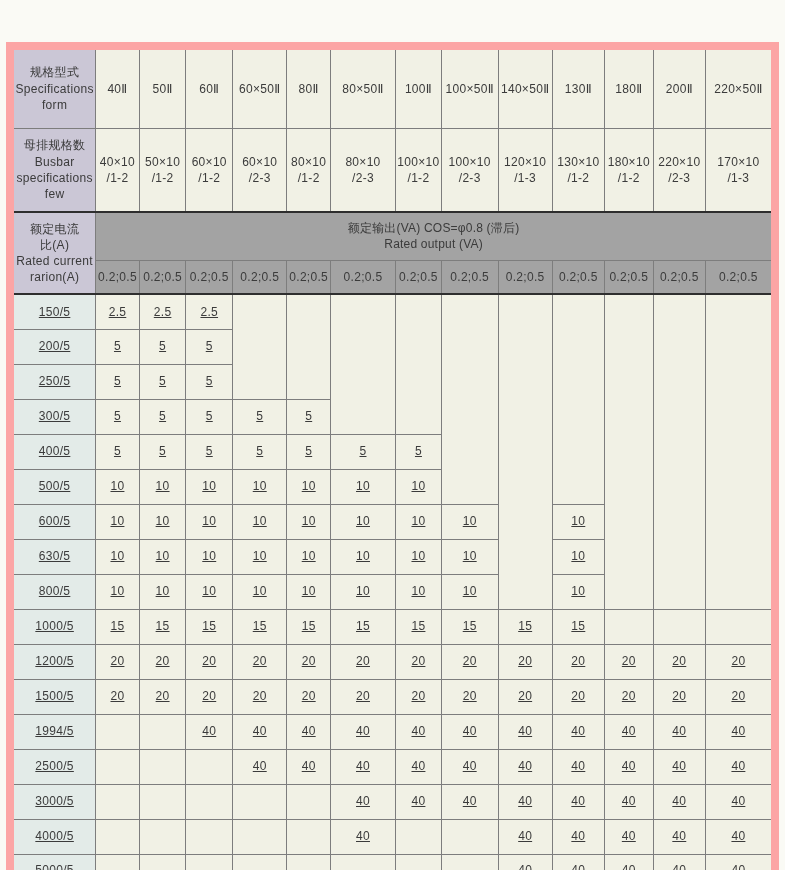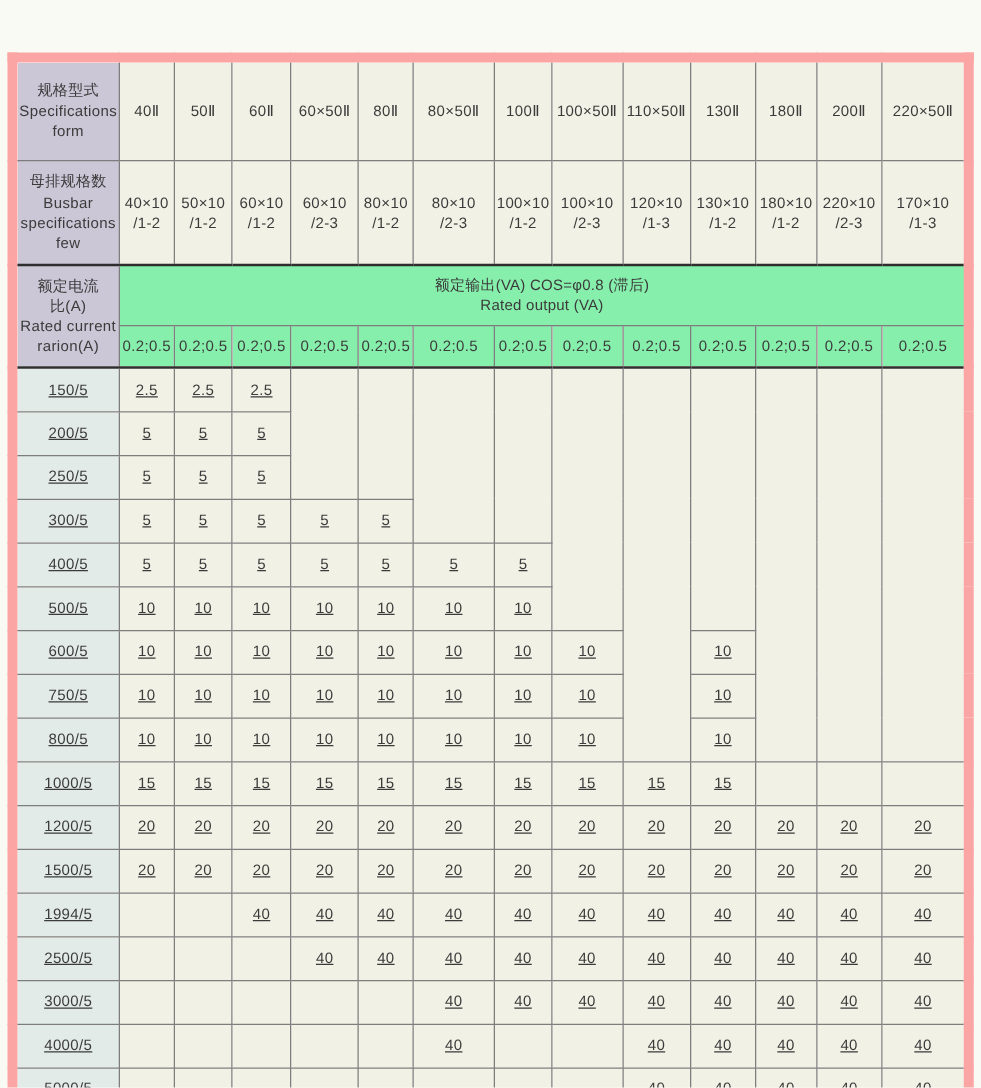--- a/index.html
+++ b/index.html
@@ -14,21 +14,21 @@
     border:8px solid #fca5a5;
     margin-top:36px;
   }
   td,th{
     border:1px solid #7d7d7d;
     padding:0 1px;text-align:center;vertical-align:middle;
     font-size:12px;font-weight:normal;line-height:1.35;
     white-space:pre-line;overflow:hidden;
     letter-spacing:.3px;
   }
-  .lav{background:#86efac;}
+  .lav{background:#a3a3a3;}
   .ivory{background:#f1f1e5;}
   .rowhdr{background:#e3ebe8;}
   th.corner{background:#cbc7d6;}
   tr[data-name="spec-form-row"]{height:82px;}
   tr[data-name="busbar-row"]{height:84px;}
   tr[data-name="rated-output-row"]{height:48px;}
   tr[data-name="accuracy-row"]{height:34px;}
   tr.data-row{height:35px;text-decoration:underline;}
   tr[data-name="busbar-row"] > th,
   tr[data-name="busbar-row"] > td{border-bottom:2px solid #2e2e2e;}
@@ -62,21 +62,21 @@
 Specifications
 form</th>
     <td class="ivory" data-name="spec-column-header">40Ⅱ</td>
         <td class="ivory" data-name="spec-column-header">50Ⅱ</td>
         <td class="ivory" data-name="spec-column-header">60Ⅱ</td>
         <td class="ivory" data-name="spec-column-header">60×50Ⅱ</td>
         <td class="ivory" data-name="spec-column-header">80Ⅱ</td>
         <td class="ivory" data-name="spec-column-header">80×50Ⅱ</td>
         <td class="ivory" data-name="spec-column-header">100Ⅱ</td>
         <td class="ivory" data-name="spec-column-header">100×50Ⅱ</td>
-        <td class="ivory" data-name="spec-column-header">110×50Ⅱ</td>
+        <td class="ivory" data-name="spec-column-header">140×50Ⅱ</td>
         <td class="ivory" data-name="spec-column-header">130Ⅱ</td>
         <td class="ivory" data-name="spec-column-header">180Ⅱ</td>
         <td class="ivory" data-name="spec-column-header">200Ⅱ</td>
         <td class="ivory" data-name="spec-column-header">220×50Ⅱ</td>
       </tr>
     <tr data-name="busbar-row">
       <th class="corner" data-name="busbar-header">母排规格数
 Busbar
 specifications
 few</th>
@@ -192,21 +192,21 @@
         <td class="ivory" data-name="output-value-cell">10</td>
         <td class="ivory" data-name="output-value-cell">10</td>
         <td class="ivory" data-name="output-value-cell">10</td>
         <td class="ivory" data-name="output-value-cell">10</td>
         <td class="ivory" data-name="output-value-cell">10</td>
         <td class="ivory" data-name="output-value-cell">10</td>
         <td class="ivory" data-name="output-value-cell">10</td>
         <td class="ivory" data-name="output-value-cell">10</td>
       </tr>
       <tr class="data-row" data-name="data-row-750-5">
-        <th class="rowhdr" data-name="ratio-row-header">750/5</th>
+        <th class="rowhdr" data-name="ratio-row-header">630/5</th>
         <td class="ivory" data-name="output-value-cell">10</td>
         <td class="ivory" data-name="output-value-cell">10</td>
         <td class="ivory" data-name="output-value-cell">10</td>
         <td class="ivory" data-name="output-value-cell">10</td>
         <td class="ivory" data-name="output-value-cell">10</td>
         <td class="ivory" data-name="output-value-cell">10</td>
         <td class="ivory" data-name="output-value-cell">10</td>
         <td class="ivory" data-name="output-value-cell">10</td>
         <td class="ivory" data-name="output-value-cell">10</td>
       </tr>

